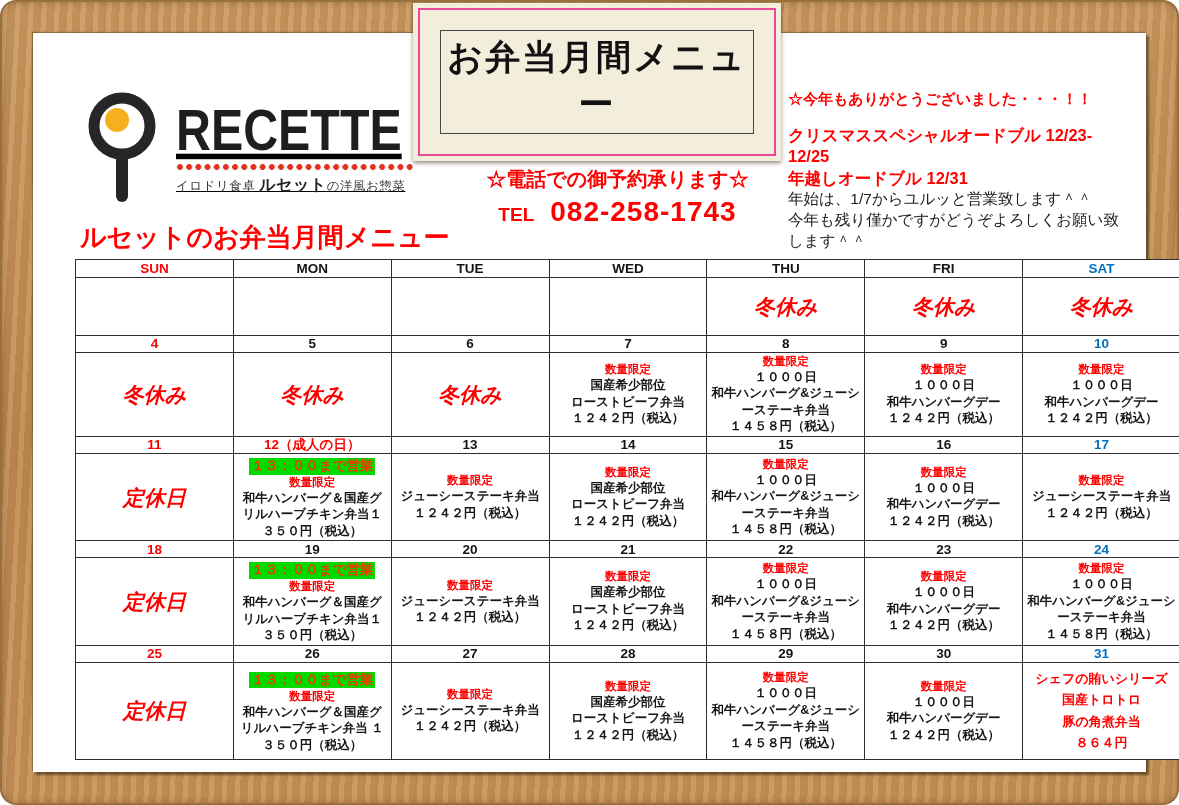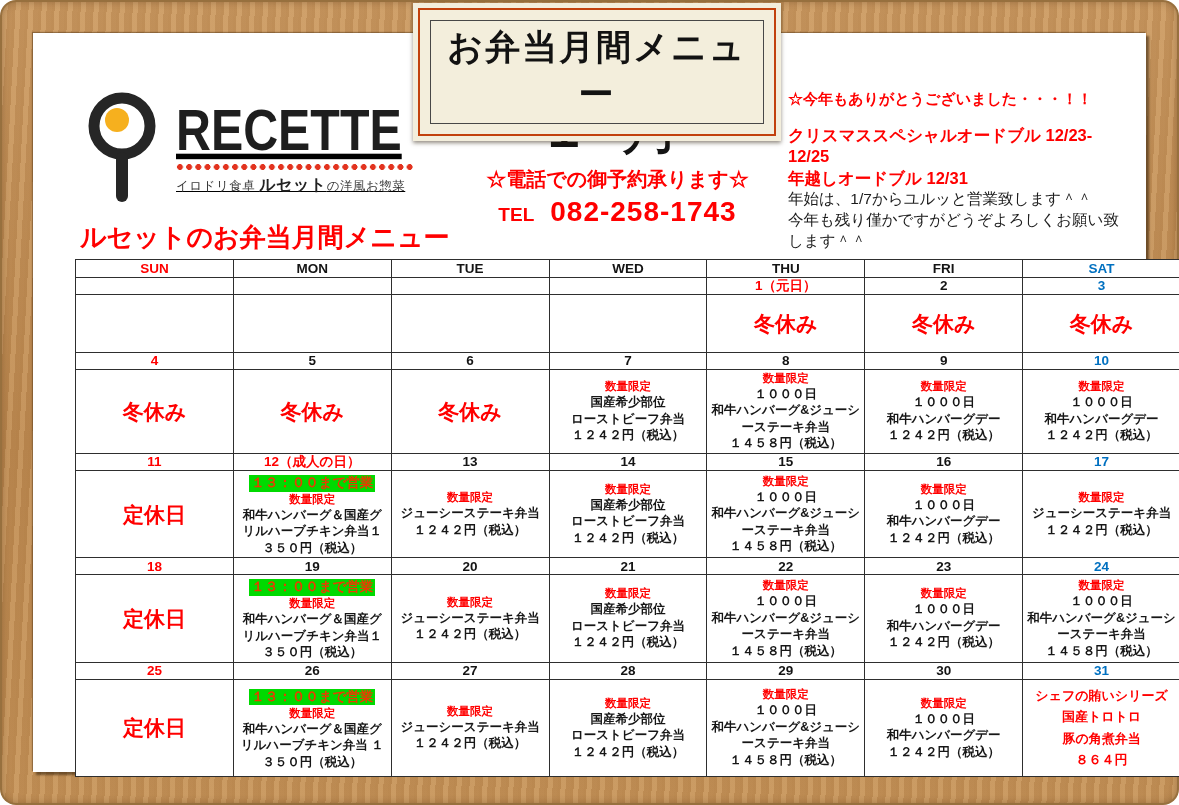--- a/index.html
+++ b/index.html
@@ -16,21 +16,21 @@
     position:absolute;left:33px;top:33px;right:33px;bottom:33px;
     background:#ffffff;
     box-shadow: 3px 3px 2px rgba(45,28,8,0.55), -1px -1px 1px rgba(80,52,20,0.45);
   }
   
   .banner{
     position:absolute;left:413px;top:3px;width:368px;z-index:5;
     background:#f3eedc;padding:5px;box-sizing:border-box;
     box-shadow:0 2px 4px rgba(40,25,5,0.5);
   }
-  .banner-b1{border:2px solid #c2410c;padding:10px;}
+  .banner-b1{border:2px solid #ec4899;padding:20px;}
   .banner-b2{border:1px solid #474747;text-align:center;padding:3px 0 5px 0;}
   .banner-title{font-size:35px;font-weight:bold;color:#121212;letter-spacing:2px;}
   
   .logo{position:absolute;left:82px;top:88px;display:flex;}
   .logo-text{margin-left:14px;padding-top:14px;text-decoration:underline;}
   .brand{font-size:52px;font-weight:bold;color:#1e1e1e;letter-spacing:0px;line-height:1;
          transform:scale(0.93,1.1);transform-origin:left top;}
   .dots{width:238px;height:10px;margin:8px 0 3px 0;
         background-image:radial-gradient(circle at 4px 5px,#e2331f 2.7px,transparent 3.2px);
         background-size:9.2px 10px;background-repeat:repeat-x;}
@@ -52,21 +52,21 @@
   
   .calendar{position:absolute;left:75px;top:259px;width:1106px;}
   table{width:100%;border-collapse:collapse;table-layout:fixed;background:#fff;}
   th,td{border:1px solid #2e2e2e;}
   th.day-h{height:17px;font-size:13.5px;font-weight:bold;padding:0;line-height:1;}
   td.date-cell{height:16px;font-size:13.5px;font-weight:bold;text-align:center;padding:0;line-height:1;}
   tr.menu-row td{vertical-align:middle;text-align:center;padding:1px 3px;}
   .c-r{color:#ff0000;} .c-k{color:#141414;} .c-b{color:#0070c0;}
   .ln-limited{color:#ff0000;font-weight:bold;font-size:11.5px;line-height:1.3;}
   .ln-normal{color:#161616;font-weight:bold;font-size:12.5px;line-height:1.32;}
-  .ln-holiday{color:#ff0000;font-weight:bold;font-size:21px;line-height:1;}
+  .ln-holiday{color:#ff0000;font-weight:bold;font-size:21px;line-height:1;font-style:italic;}
   .ln-special{color:#ff0000;font-weight:bold;font-size:13px;line-height:1.65;}
   .ln-hours{line-height:1.25;}
   .hours-badge{background:#00da00;color:#e93c00;font-weight:bold;font-size:13.5px;padding:0 2px;display:inline-block;}
 </style>
 </head>
 <body>
 
 <div class="page">
   <div class="paper"></div>
 
@@ -117,29 +117,20 @@
             <th class="day-h c-r">SUN</th>
             <th class="day-h c-k">MON</th>
             <th class="day-h c-k">TUE</th>
             <th class="day-h c-k">WED</th>
             <th class="day-h c-k">THU</th>
             <th class="day-h c-k">FRI</th>
             <th class="day-h c-b">SAT</th>
           </tr>
         </thead>
       <tbody id="cal-body">
-          <tr>
-            <td class="date-cell c-r"></td>
-            <td class="date-cell c-k"></td>
-            <td class="date-cell c-k"></td>
-            <td class="date-cell c-k"></td>
-            <td class="date-cell c-r">1（元日）</td>
-            <td class="date-cell c-k">2</td>
-            <td class="date-cell c-b">3</td>
-          </tr>
           <tr class="menu-row" style="height: 58px;">
             <td></td>
             <td></td>
             <td></td>
             <td></td>
             <td>
               <div class="ln-holiday">冬休み</div>
             </td>
             <td>
               <div class="ln-holiday">冬休み</div>

